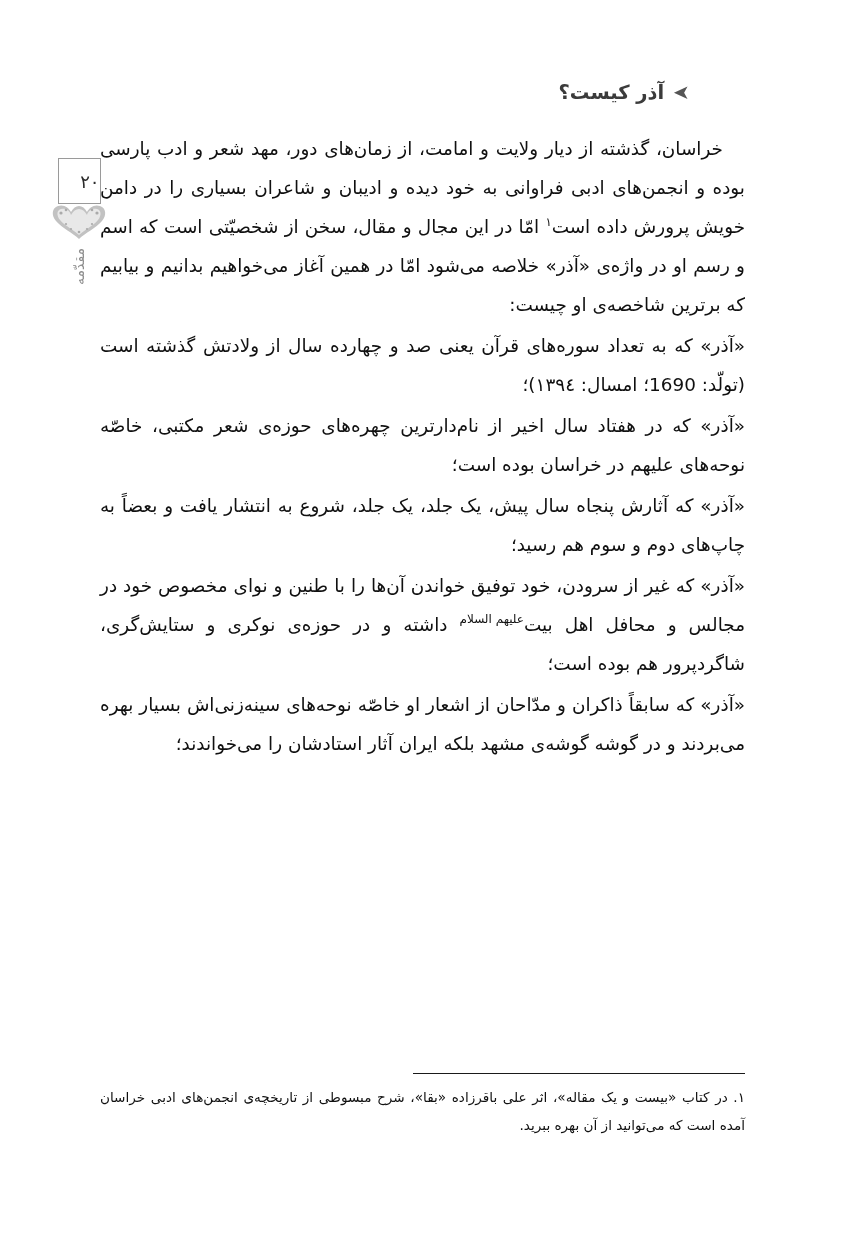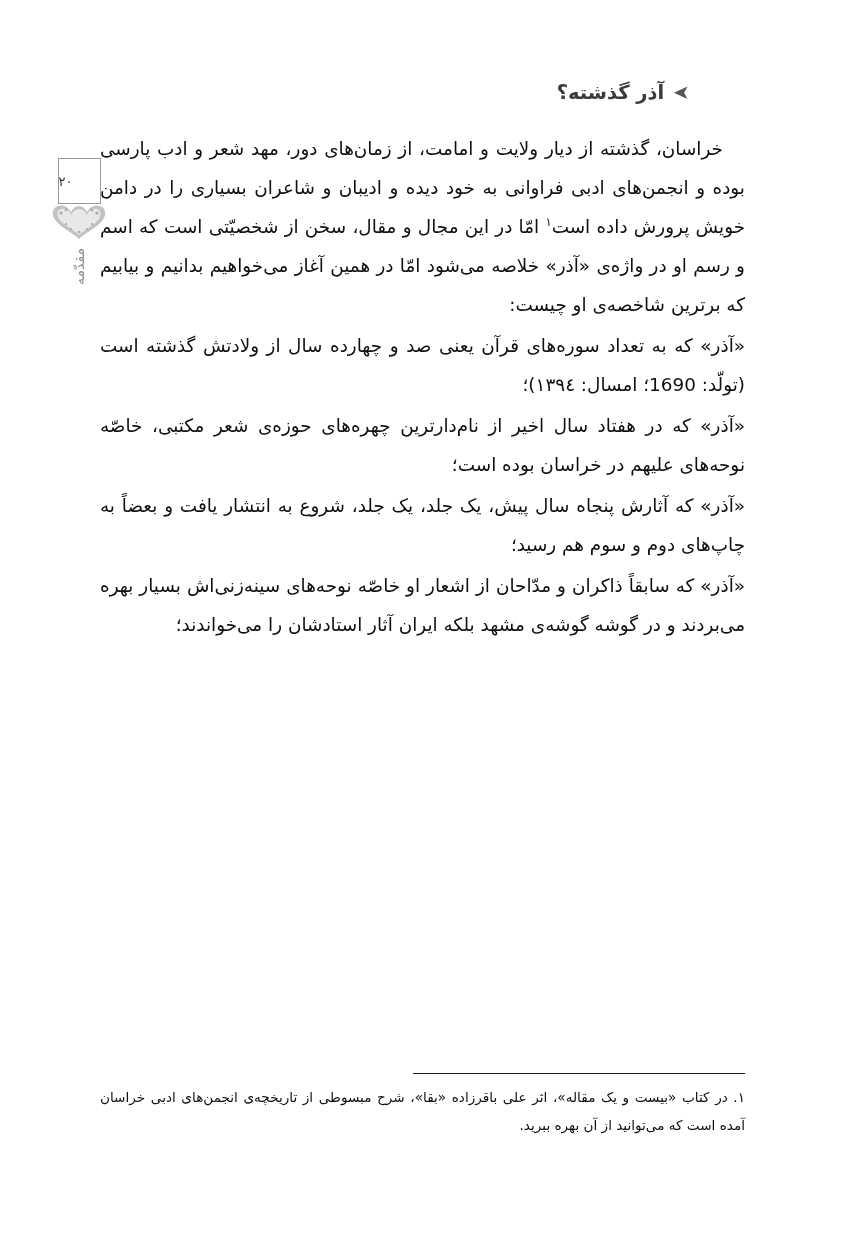--- a/index.html
+++ b/index.html
@@ -114,22 +114,22 @@
     flex-direction: column;
     align-items: center;
   }
   .page-number-box {
     width: 41px;
     height: 44px;
     border: 1px solid #9a9a9a;
     background: #ffffff;
     display: flex;
     align-items: center;
-    justify-content: flex-end;
-    font-size: 13px;
+    justify-content: flex-start;
+    font-size: 18px;
     color: #2b2b2b;
     font-weight: normal;
   }
   .ornament {
     margin-top: -2px;
     width: 60px;
     height: 40px;
     display: block;
   }
   .section-vertical {
@@ -171,32 +171,33 @@
           <circle cx="43" cy="22" r="1.1"></circle>
       </g>
     </svg>
     <div class="section-vertical">مقدّمه</div>
   </div>
 
   <div class="content">
 
     <h1 class="heading">
       <span class="bullet-mark">➤</span>
-      <span class="heading-text">آذر گذشته؟</span>
+      <span class="heading-text">آذر کیست؟</span>
     </h1>
 
     <p class="para indent"><span>خراسان، گذشته از دیار ولایت و امامت، از زمان‌های دور، مهد شعر و ادب پارسی بوده و انجمن‌های ادبی فراوانی به خود دیده و ادیبان و شاعران بسیاری را در دامن خویش پرورش داده است</span><sup class="fn">۱</sup><span> امّا در این مجال و مقال، سخن از شخصیّتی است که اسم و رسم او در واژه‌ی «آذر» خلاصه می‌شود امّا در همین آغاز می‌خواهیم بدانیم و بیابیم که برترین شاخصه‌ی او چیست:</span></p>
 
     <p class="para"><span class="b">«آذر»</span><span> که به تعداد سوره‌های قرآن یعنی صد و چهارده سال از ولادتش گذشته است (تولّد: 1690؛ امسال: ۱۳۹٤)؛</span></p>
 
     <p class="para"><span class="b">«آذر»</span><span> که در هفتاد سال اخیر از نام‌دارترین چهره‌های حوزه‌ی شعر مکتبی، خاصّه نوحه‌های علیهم در خراسان بوده است؛</span></p>
 
     <p class="para"><span class="b">«آذر»</span><span> که آثارش پنجاه سال پیش، یک جلد، یک جلد، شروع به انتشار یافت و بعضاً به چاپ‌های دوم و سوم هم رسید؛</span></p>
 
 
+    <p class="para"><span class="b">«آذر»</span><span> که غیر از سرودن، خود توفیق خواندن آن‌ها را با طنین و نوای مخصوص خود در مجالس و محافل اهل بیت</span><span class="honorific">علیهم السلام</span><span> داشته و در حوزه‌ی نوکری و ستایش‌گری، شاگردپرور هم بوده است؛</span></p>
 
 
     <p class="para"><span class="b">«آذر»</span><span> که سابقاً ذاکران و مدّاحان از اشعار او خاصّه نوحه‌های سینه‌زنی‌اش بسیار بهره می‌بردند و در گوشه گوشه‌ی مشهد بلکه ایران آثار استادشان را می‌خواندند؛</span></p>
 
   </div>
 
   <div class="footnote-area">
     <div class="footnote-rule"></div>
     <p class="footnote-text"><span>۱.</span><span> در کتاب «بیست و یک مقاله»، اثر علی باقرزاده «بقا»، شرح مبسوطی از تاریخچه‌ی انجمن‌های ادبی خراسان آمده است که می‌توانید از آن بهره ببرید.</span></p>
   </div>

